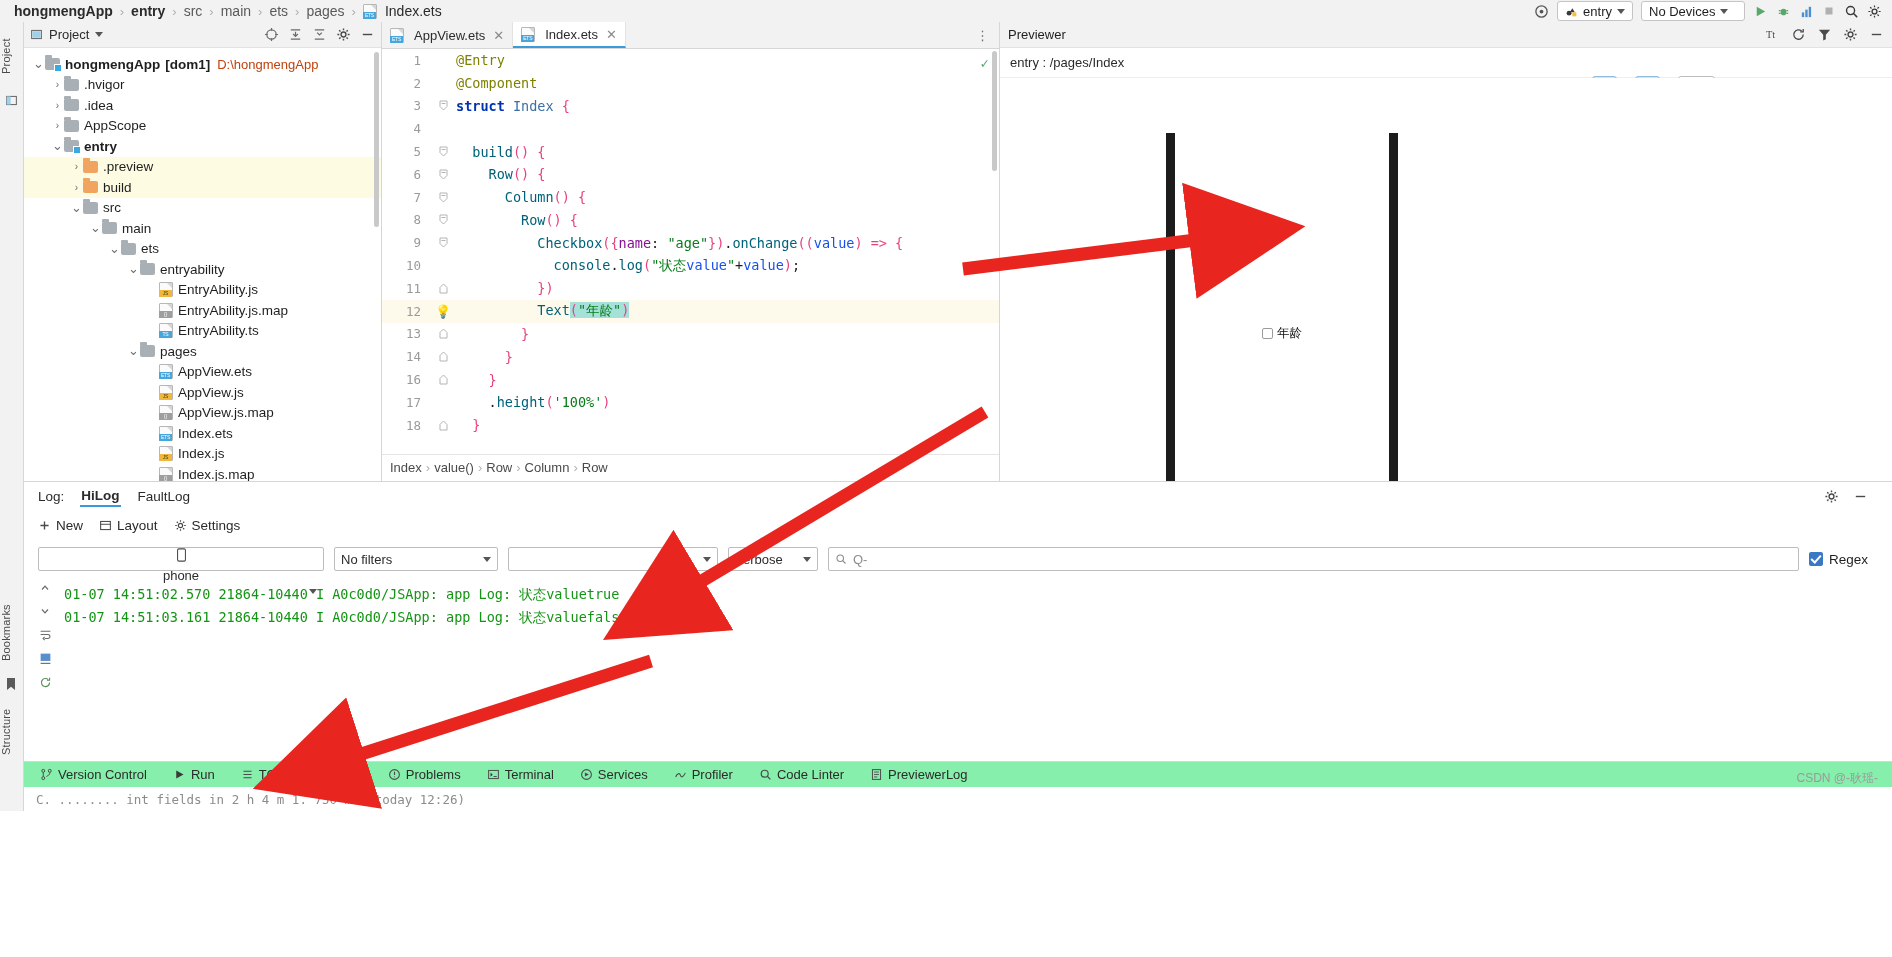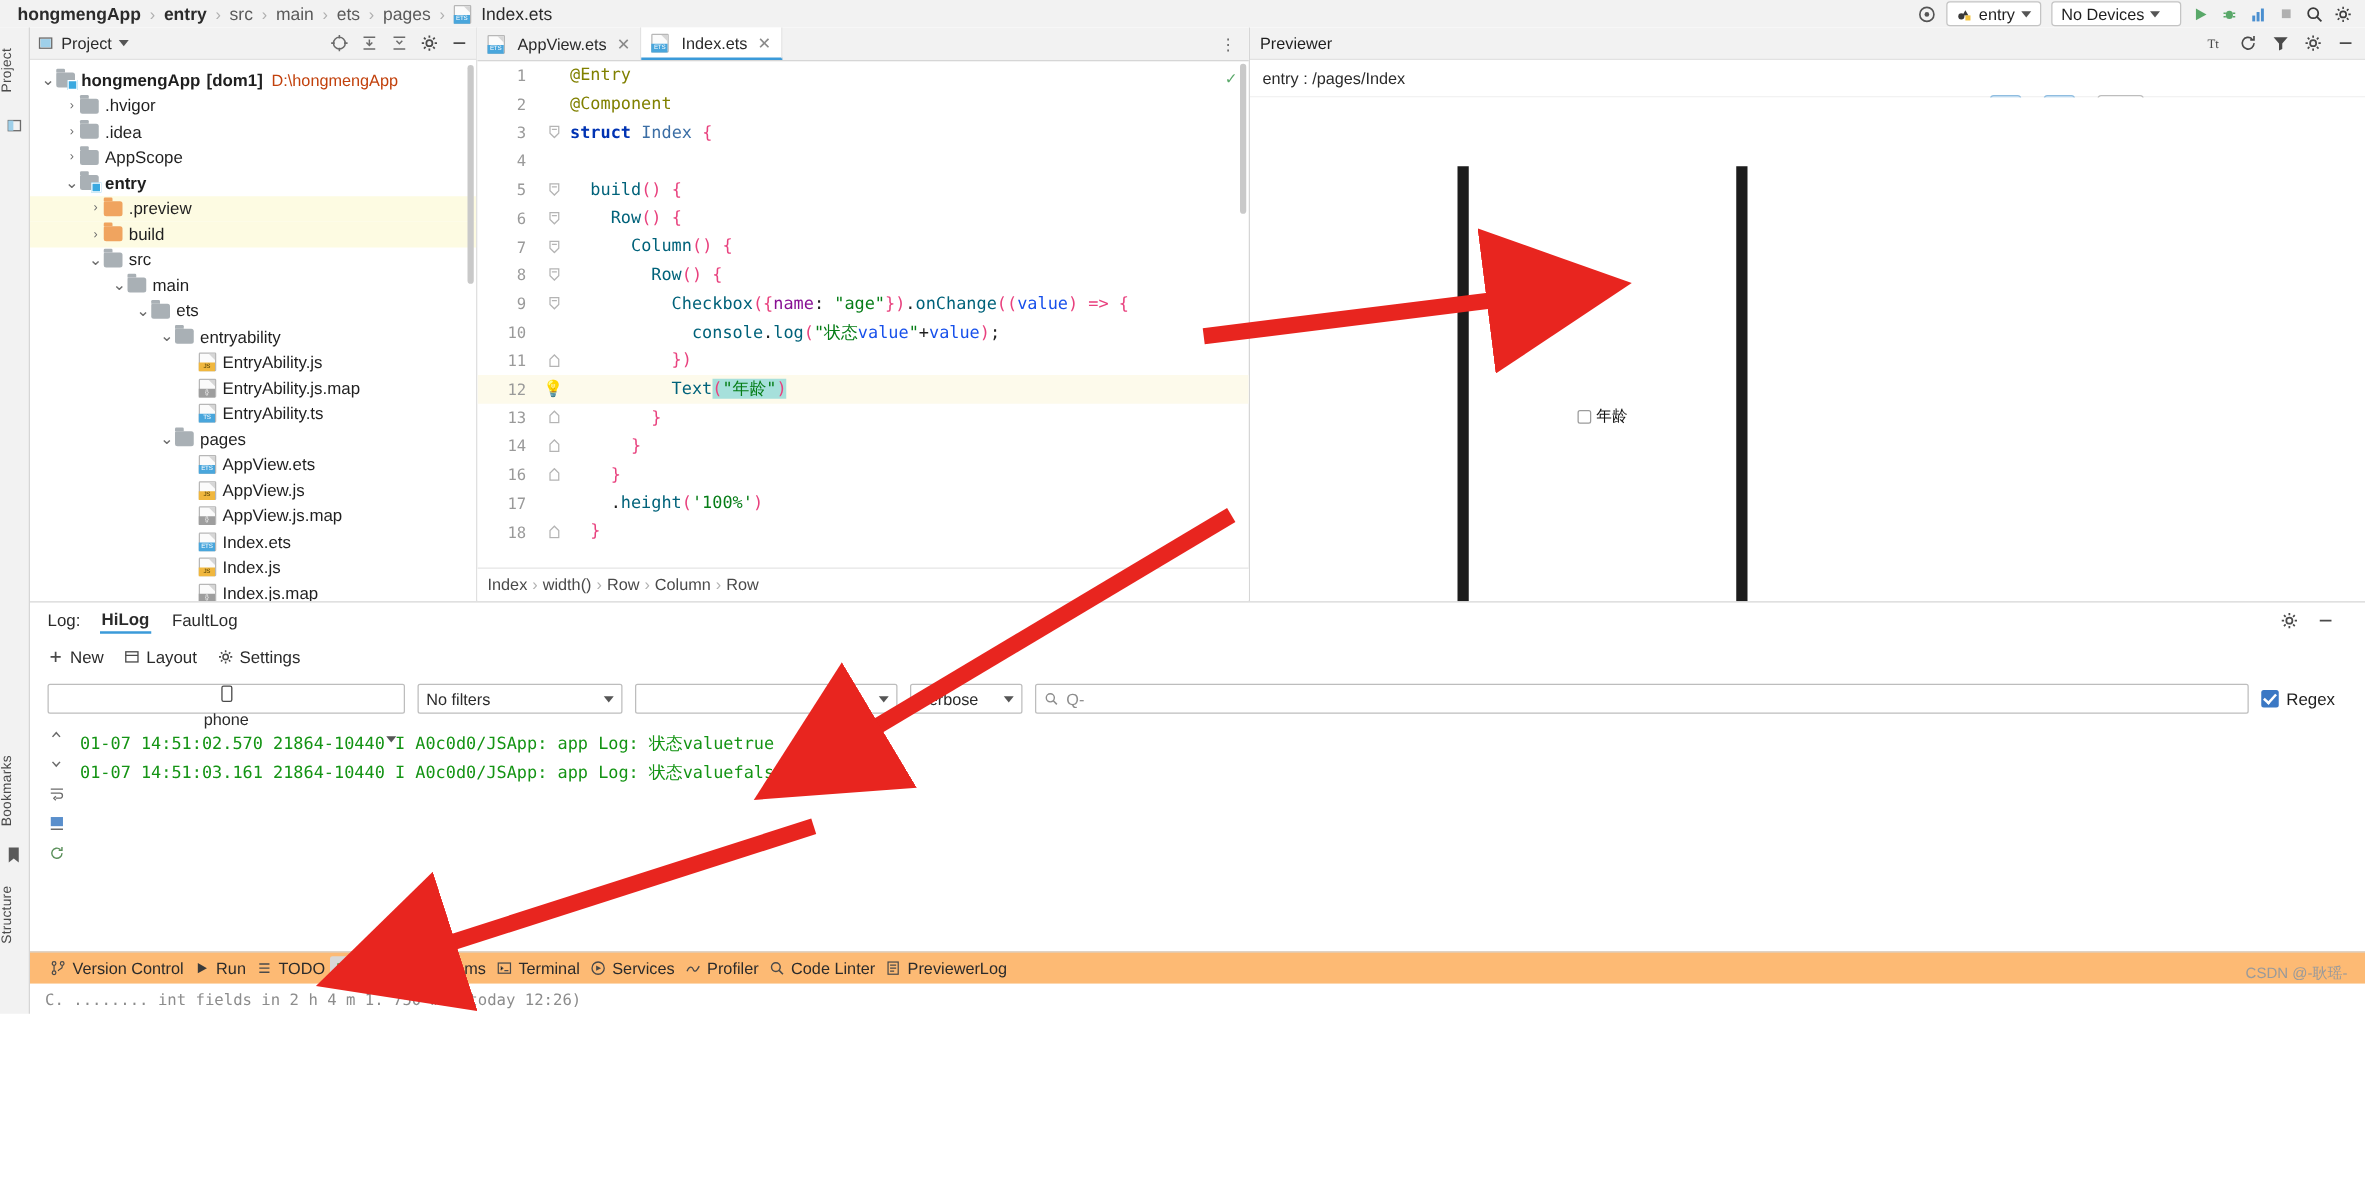--- a/index.html
+++ b/index.html
@@ -218,22 +218,22 @@
   }
   .log-line { height: 23px; white-space: pre; }
   .log-gutter {
     position: absolute; left: 8px; top: 4px; width: 26px; display: flex;
     flex-direction: column; align-items: center; gap: 11px; color: #6b6b6b; font-size: 11px;
   }
 
   
   .statusbar {
     position: absolute; left: 24px; top: 761px; width: 1868px; height: 26px;
-    background: #fdba74; border-top: 1px solid #d6d6d6;
-    display: flex; align-items: center; padding: 0 12px; font-size: 13px; color: #2b2b2b;
+    background: #86efac; border-top: 1px solid #d6d6d6;
+    display: flex; align-items: center; gap: 18px; padding: 0 12px; font-size: 13px; color: #2b2b2b;
   }
   .sb { display: inline-flex; align-items: center; gap: 5px; padding: 2px 4px; }
   .sb.active { background: #d8d8d8; border-radius: 2px; }
   .underbar {
     position: absolute; left: 24px; top: 787px; width: 1868px; height: 24px;
     background: #ffffff; display: flex; align-items: center; padding: 0 12px;
     font-family: "DejaVu Sans Mono", monospace; font-size: 12.5px; color: #8c8c8c;
   }
   .watermark {
     position: absolute; right: 14px; top: 770px; font-size: 12px; color: #9a9a9a;
@@ -581,21 +581,21 @@
               <path d="M1 10h7V4.5L4.5 1 1 4.5z" fill="none" stroke="#b4b4b4"></path>
             </svg></span><span class="code">    <span class="k-br">}</span></span></div>
         <div class="cline"><span class="gutter">17</span><span class="folds"></span><span class="code">    .<span class="k-fn">height</span><span class="k-br">(</span><span class="k-str">'100%'</span><span class="k-br">)</span></span></div>
         <div class="cline"><span class="gutter">18</span><span class="folds"><svg width="9" height="11" viewBox="0 0 9 11">
               <path d="M1 10h7V4.5L4.5 1 1 4.5z" fill="none" stroke="#b4b4b4"></path>
             </svg></span><span class="code">  <span class="k-br">}</span></span></div>
       </div>
     <div class="crumbbar" id="crumbbar">
         <span>Index</span>
         <span class="sep">›</span>
-        <span>width()</span>
+        <span>value()</span>
         <span class="sep">›</span>
         <span>Row</span>
         <span class="sep">›</span>
         <span>Column</span>
         <span class="sep">›</span>
         <span>Row</span>
       </div>
   </div>
 
   <div class="previewer">

